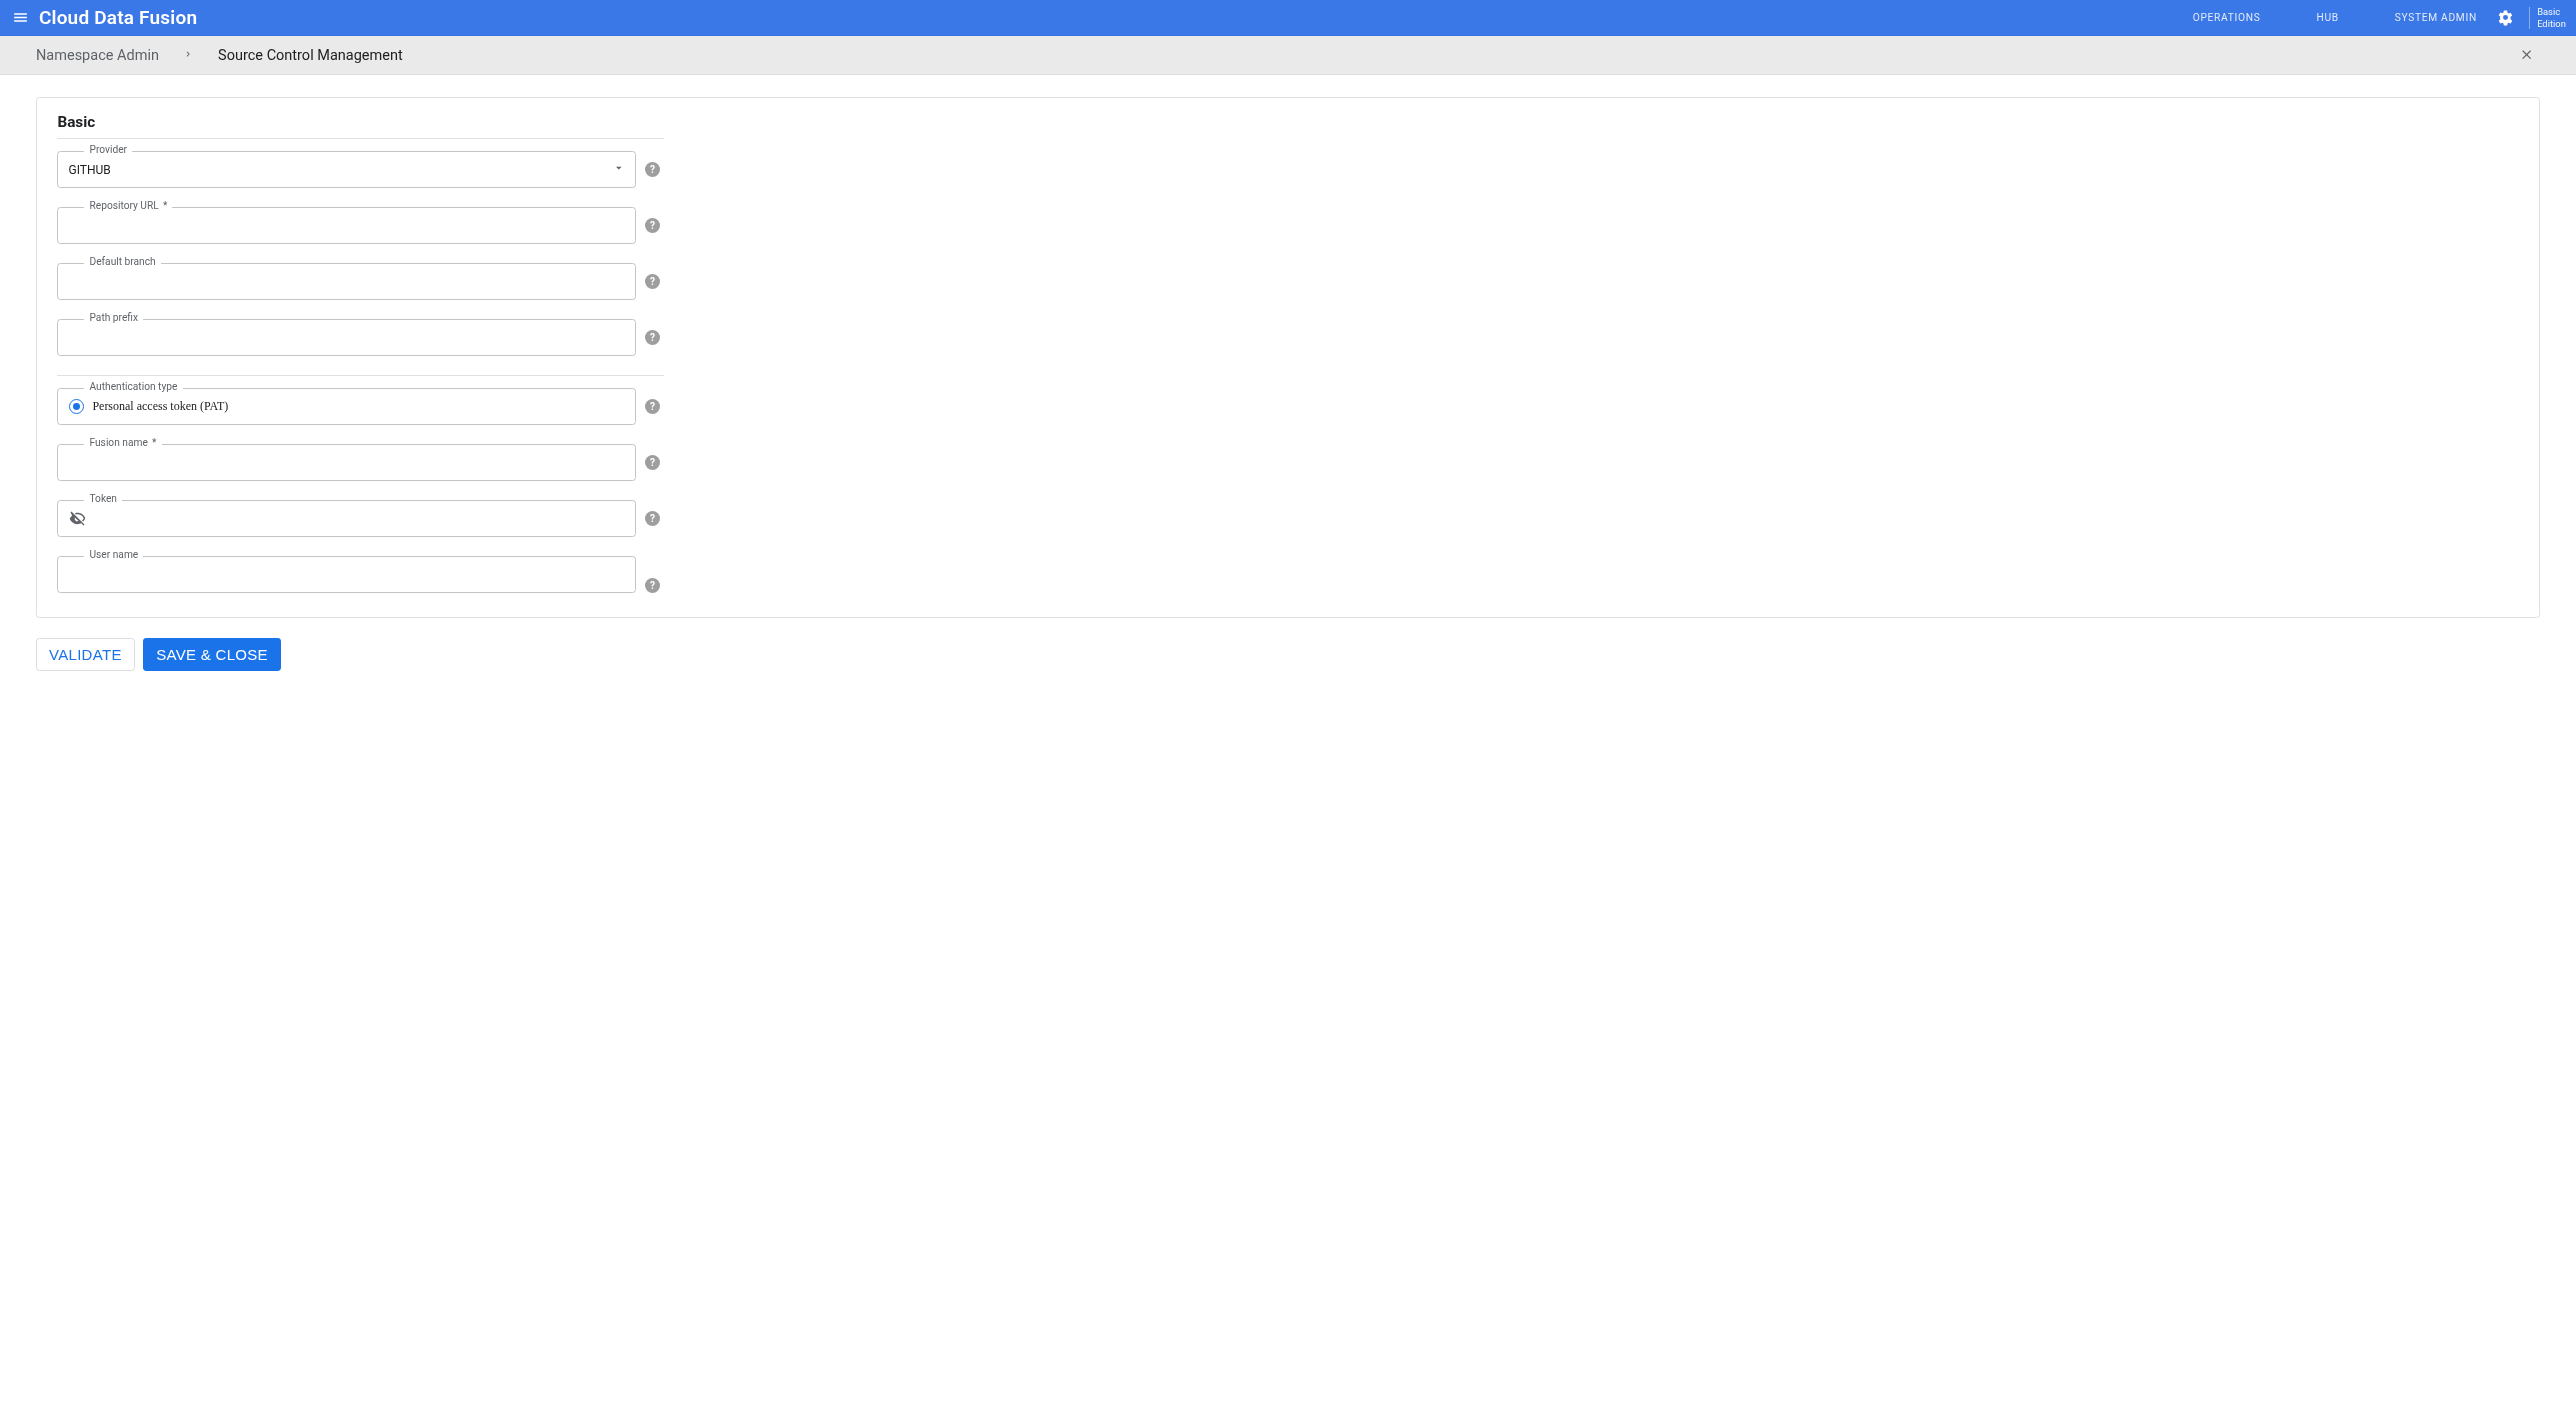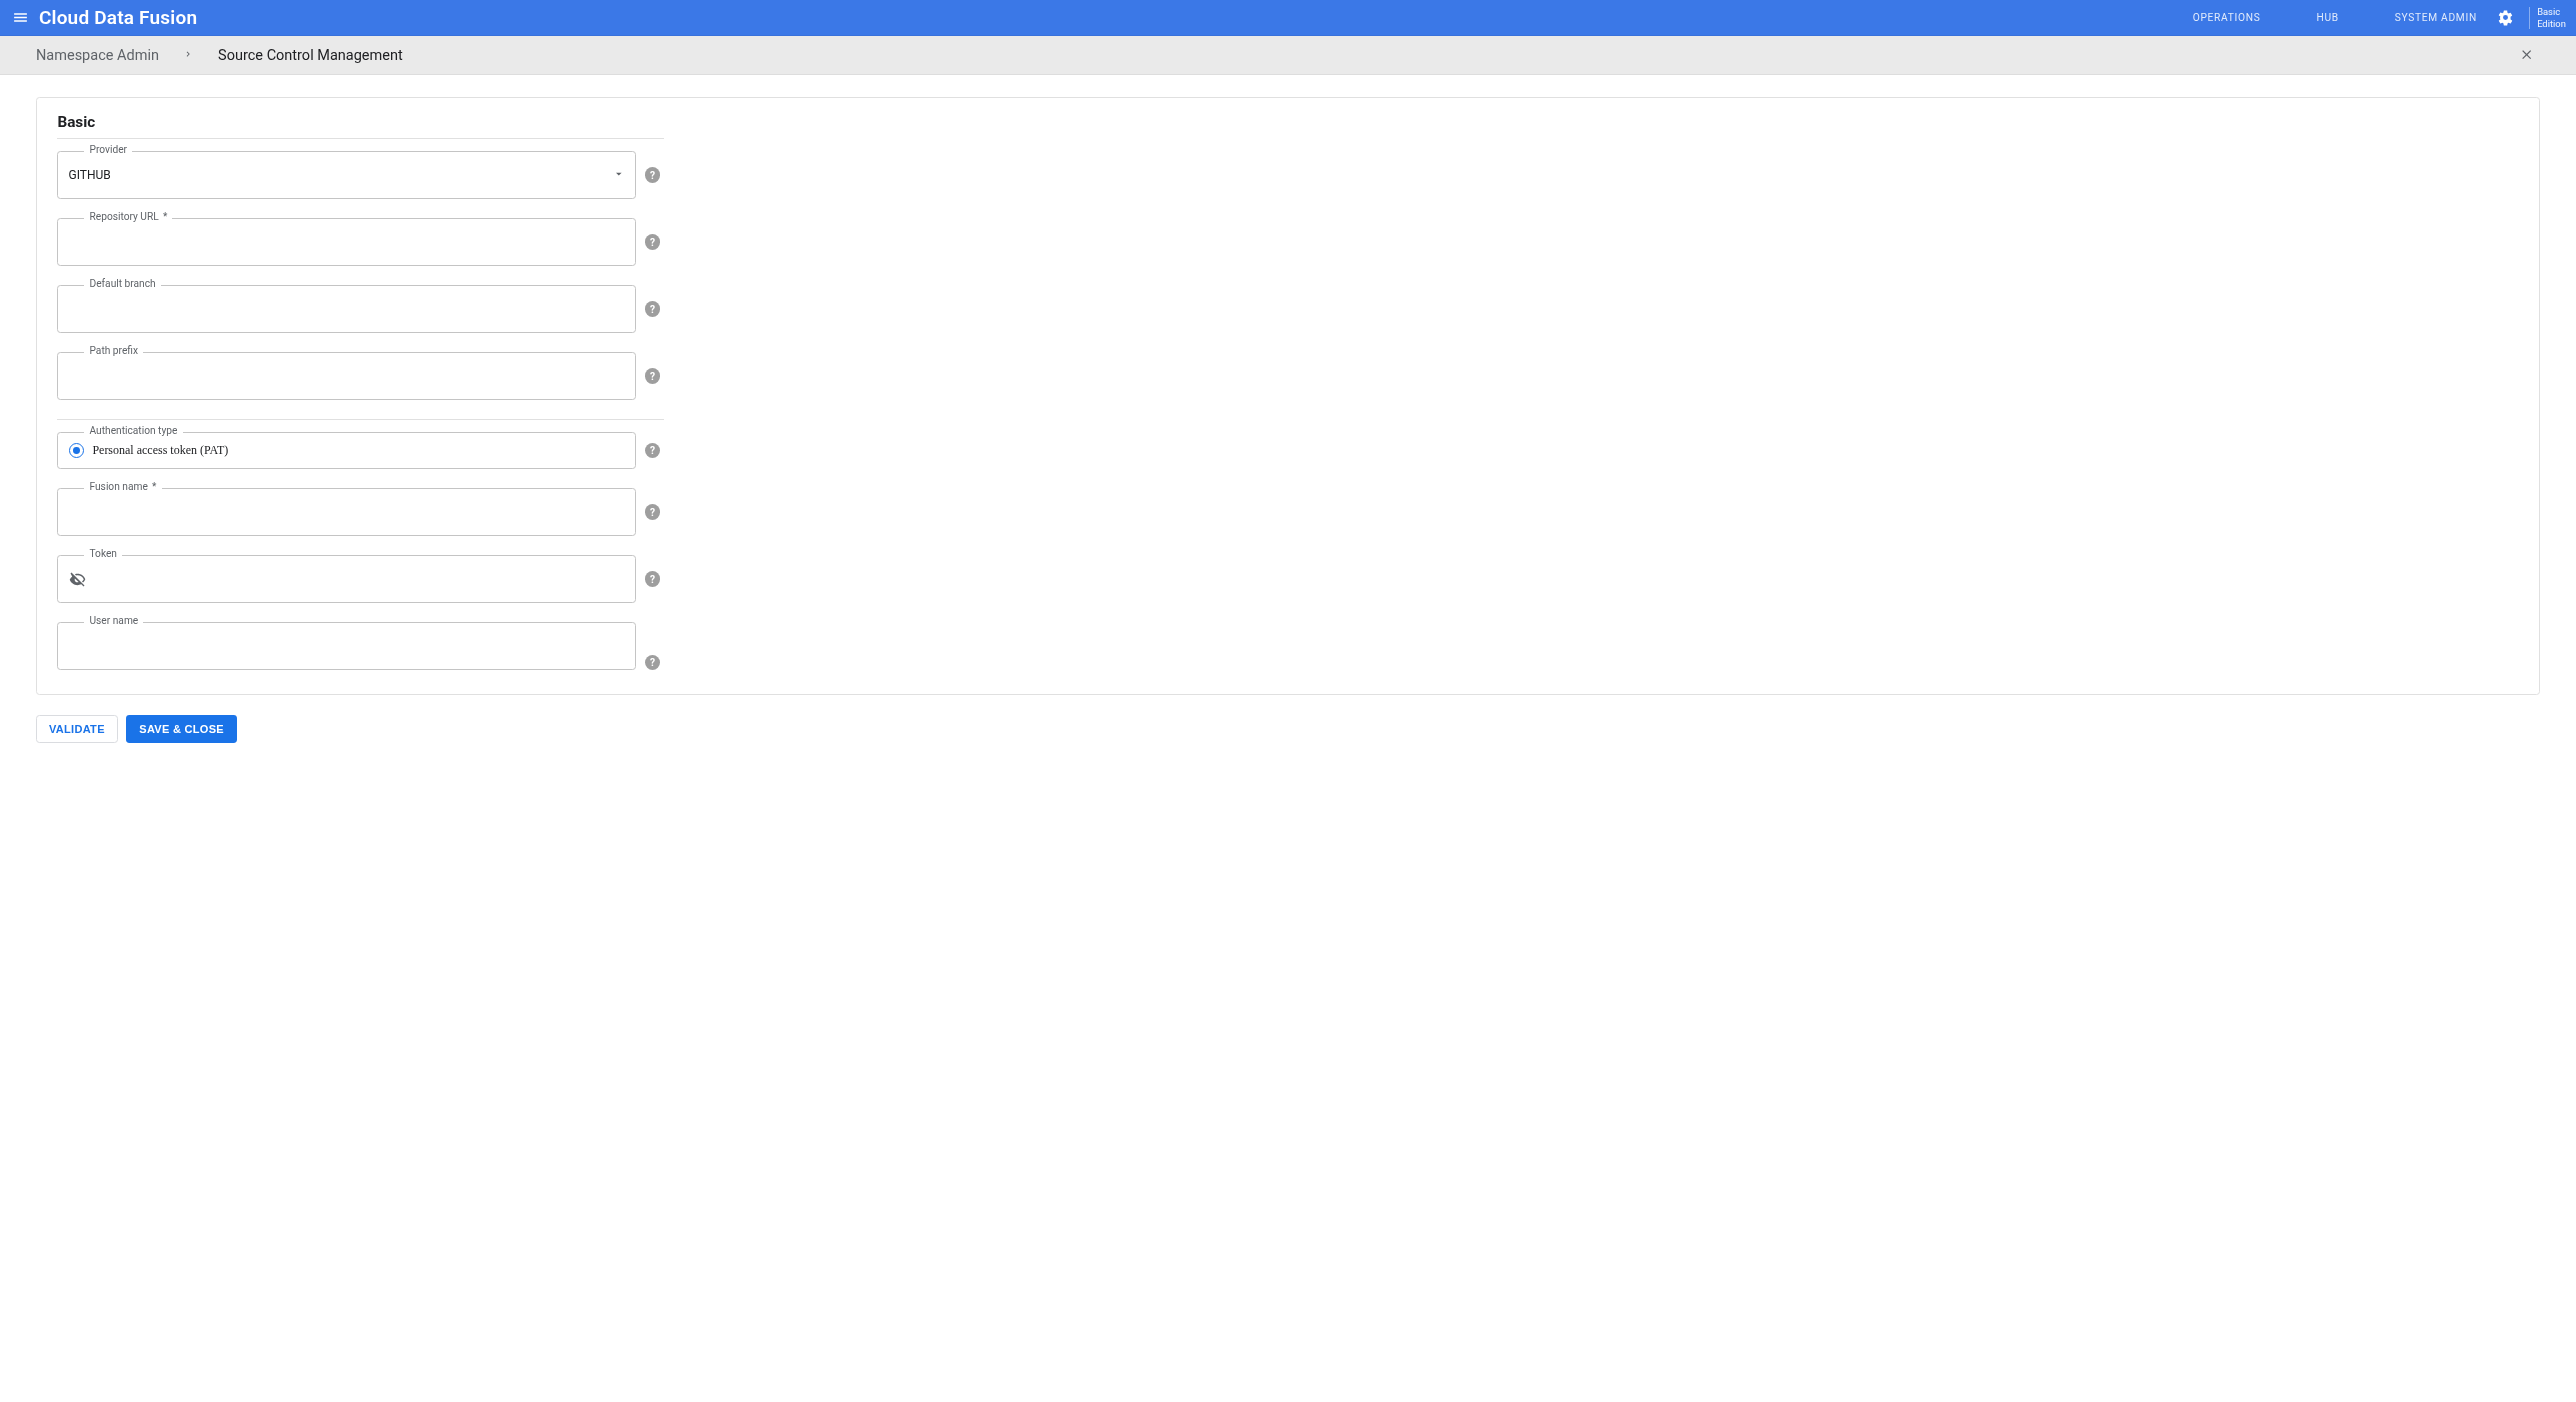--- a/index.html
+++ b/index.html
@@ -125,21 +125,21 @@
     left: 27px;
     background: #fff;
     padding: 0 5.1px;
     font-size: 10.2px;
     color: #5f6368;
   }
   .field .req { color: #5f6368; margin-left: 1.7px; }
   .outlined {
     border: 0.9px solid #c4c4c4;
     border-radius: 3.4px;
-    height: 48px;
+    height: 37px;
     display:flex;
     align-items:center;
     padding: 0 10.2px;
     background:#fff;
   }
   .outlined input[type="text"],
   .outlined input[type="password"] {
     border: none;
     outline: none;
     width: 100%;
@@ -191,22 +191,22 @@
     margin-right:5.1px;
   }
   .eye-off svg { width:17px; height:17px; fill:#5f6368; }
   
   .actions {
     margin-top: 20.4px;
     display:flex;
     gap: 8.5px;
   }
   .btn {
-    font-size: 11px;
-    font-weight: 700;
+    font-size: 15px;
+    font-weight: 400;
     letter-spacing: 0.3px;
     padding: 6.8px 12px;
     border-radius: 3.4px;
     cursor:pointer;
     border: 0.9px solid transparent;
   }
   .btn.outline {
     border: 0.9px solid #dadce0;
     color: #1a73e8;
     background: #fff;

